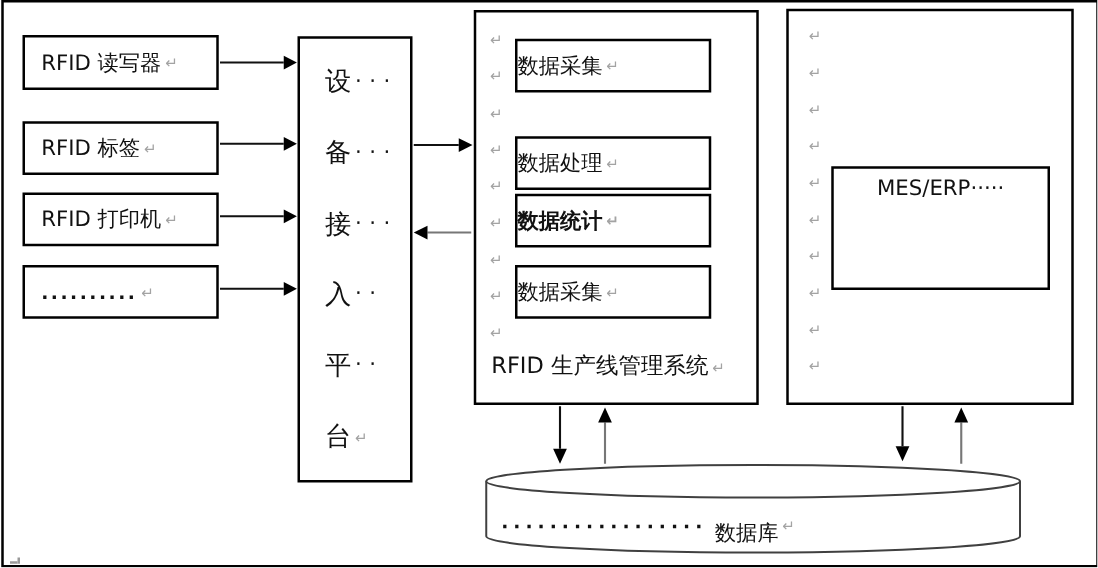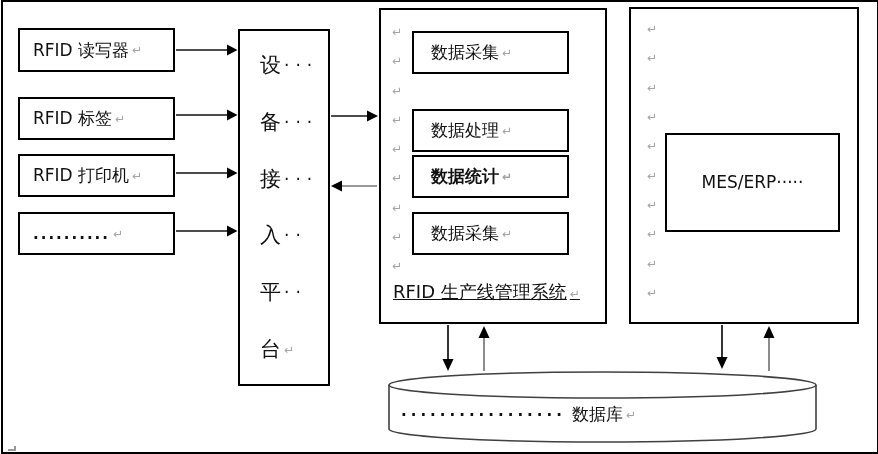--- a/index.html
+++ b/index.html
@@ -25,34 +25,34 @@
             justify-content:space-around;padding:6px 0;font-size:21px;}
   .vrow{display:flex;align-items:center;padding-left:20px;line-height:1;}
   .vdots{font-size:17px;letter-spacing:6px;margin-left:3px;color:#111;}
 
   
   .midwrap{left:379px;top:8px;width:228px;height:316px;}
   .markcol{position:absolute;display:flex;flex-direction:column;justify-content:space-between;}
   .markcol-mid{left:8px;top:16px;height:246px;}
   .markcol-right{left:13px;top:14px;height:276px;}
   .module{position:absolute;left:31px;width:157px;height:43px;background:#fff;border:2px solid #000;
-          box-sizing:border-box;display:flex;align-items:center;padding-left:17px;font-size:17px;text-align:right;}
+          box-sizing:border-box;display:flex;align-items:center;font-size:17px;text-align:right;}
   .mod1{top:21px;} .mod2{top:79px;margin-top:20px;} .mod3{top:145px;font-weight:bold;} .mod4{top:202px;}
-  .midlabel{position:absolute;left:12px;top:270px;font-size:18px;white-space:nowrap;text-decoration:underline;}
+  .midlabel{position:absolute;left:12px;top:270px;font-size:18px;white-space:nowrap;}
 
   
   .rightwrap{left:629px;top:7px;width:230px;height:317px;}
   .mesbox{position:absolute;left:34px;top:124px;width:175px;height:99px;background:#fff;
-          border:2px solid #000;box-sizing:border-box;display:flex;flex-direction:row;
-          justify-content:center;align-items:center;font-size:17px;line-height:1.9;}
+          border:2px solid #000;box-sizing:border-box;display:flex;flex-direction:column;
+          align-items:center;font-size:17px;line-height:1.9;}
 
   
   .dblabel{position:absolute;left:401px;top:403px;font-size:17px;display:flex;align-items:center;}
   .dbdots{letter-spacing:4px;font-size:15px;font-weight:bold;}
-  .dbname{margin-left:6px;}
+  .dbname{margin-left:6px;margin-top:12px;}
 
   .corner-mark{position:absolute;left:8px;top:445px;width:10px;height:6px;}
   .corner-mark i{position:absolute;background:#9a9a9a;}
   .corner-mark .t1{left:0;top:4px;width:6px;height:2px;}
   .corner-mark .t2{left:6px;top:1px;width:2px;height:5px;}
 </style>
 </head>
 <body>
 
 <div class="canvas">

